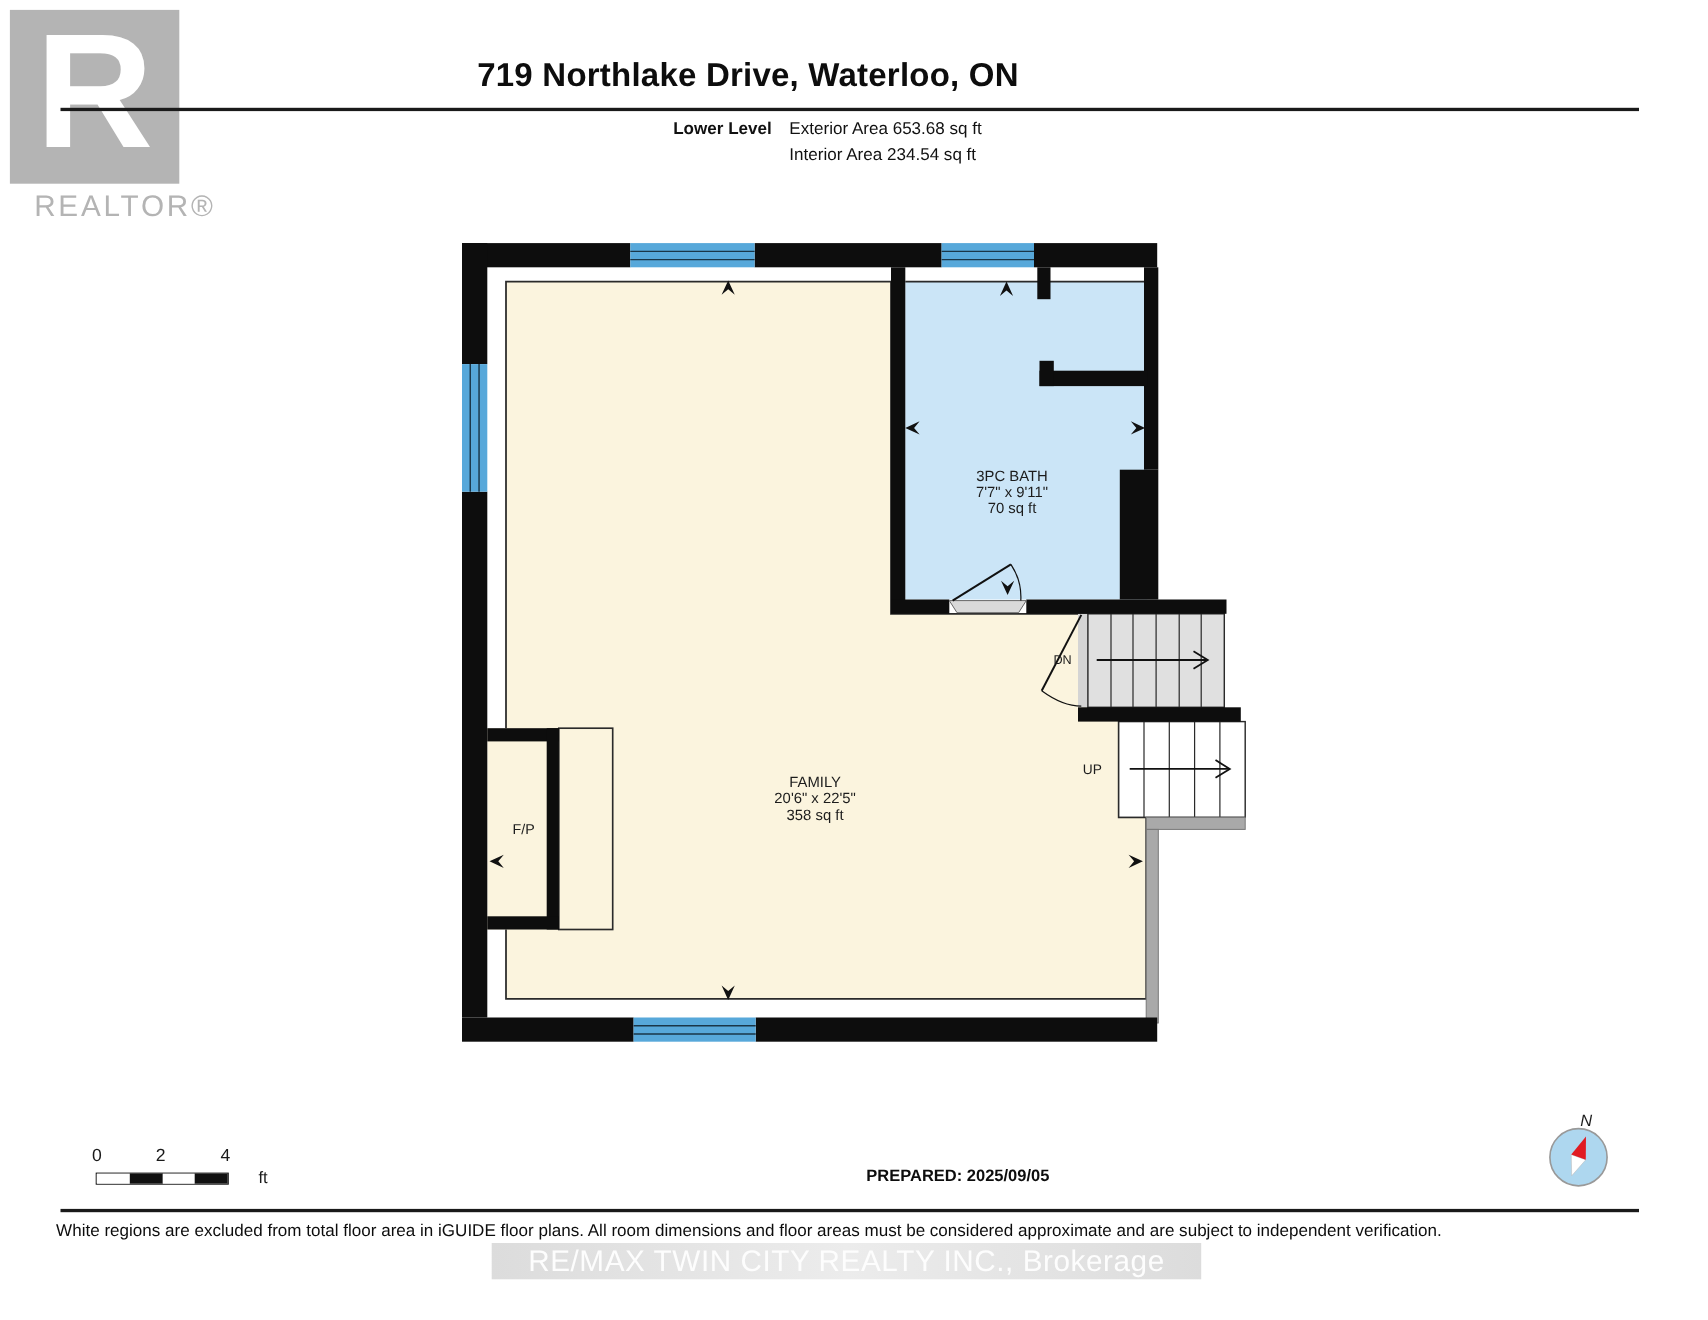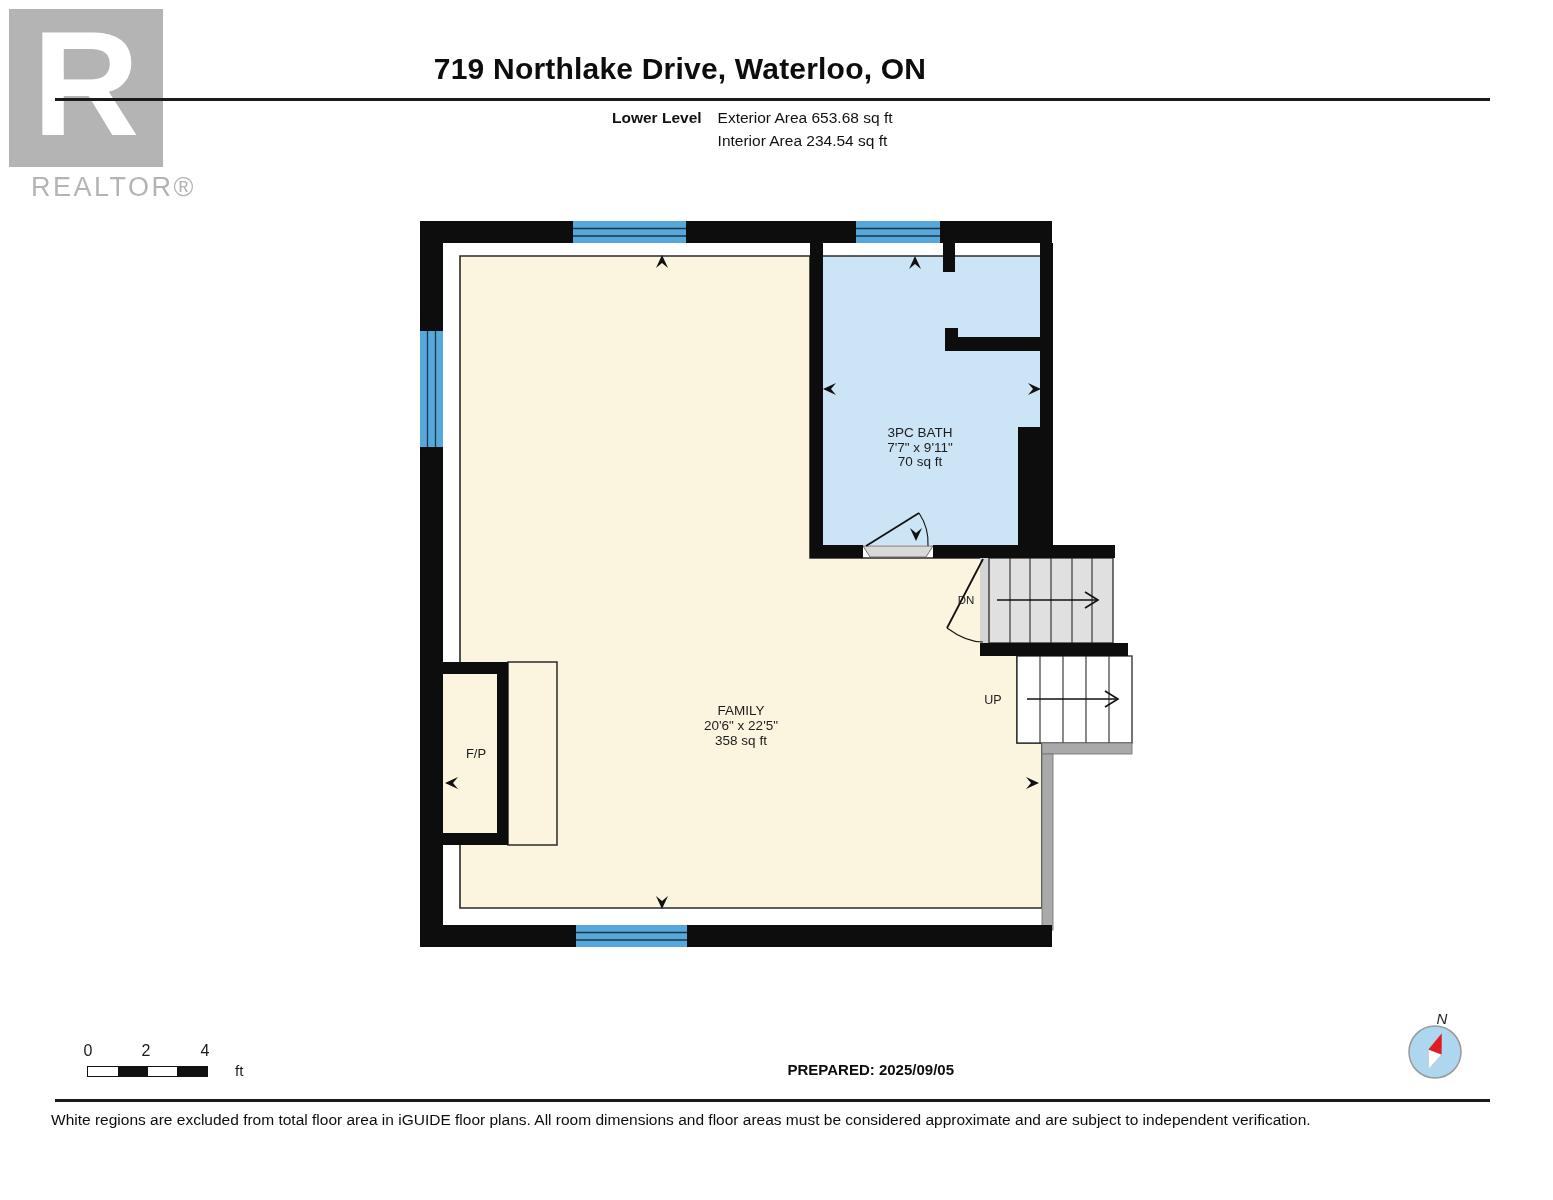--- a/index.html
+++ b/index.html
@@ -174,14 +174,15 @@
 
   <svg class="abs" id="compass" viewBox="0 0 64 74">
     <text x="36" y="14" font-size="15" font-style="italic" text-anchor="middle" fill="#111">N</text>
     <circle cx="29" cy="42" r="26" fill="#aed7ef" stroke="#999" stroke-width="1.5"></circle>
     <polygon points="22.8,58.9 35.6,44.4 22.4,39.6" fill="#ffffff" stroke="#bbb" stroke-width="0.5"></polygon>
     <polygon points="35.8,23.2 22.4,39.6 35.6,44.4" fill="#e11b22"></polygon>
   </svg>
 
   <div class="abs rule" id="rule-bottom"></div>
   <div class="abs" id="disclaimer">White regions are excluded from total floor area in iGUIDE floor plans. All room dimensions and floor areas must be considered approximate and are subject to independent verification.</div>
+  <div class="abs" id="watermark">RE/MAX TWIN CITY REALTY INC., Brokerage</div>
 
 </div>
 
 </body></html>

